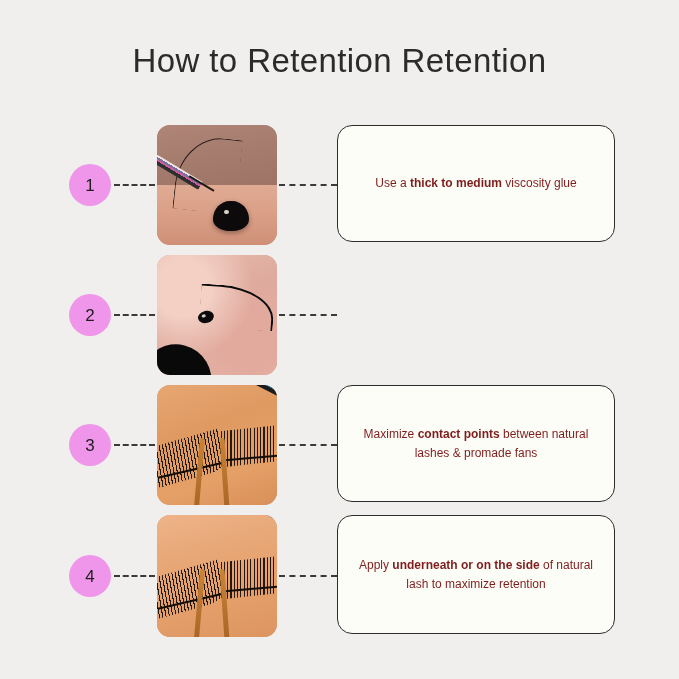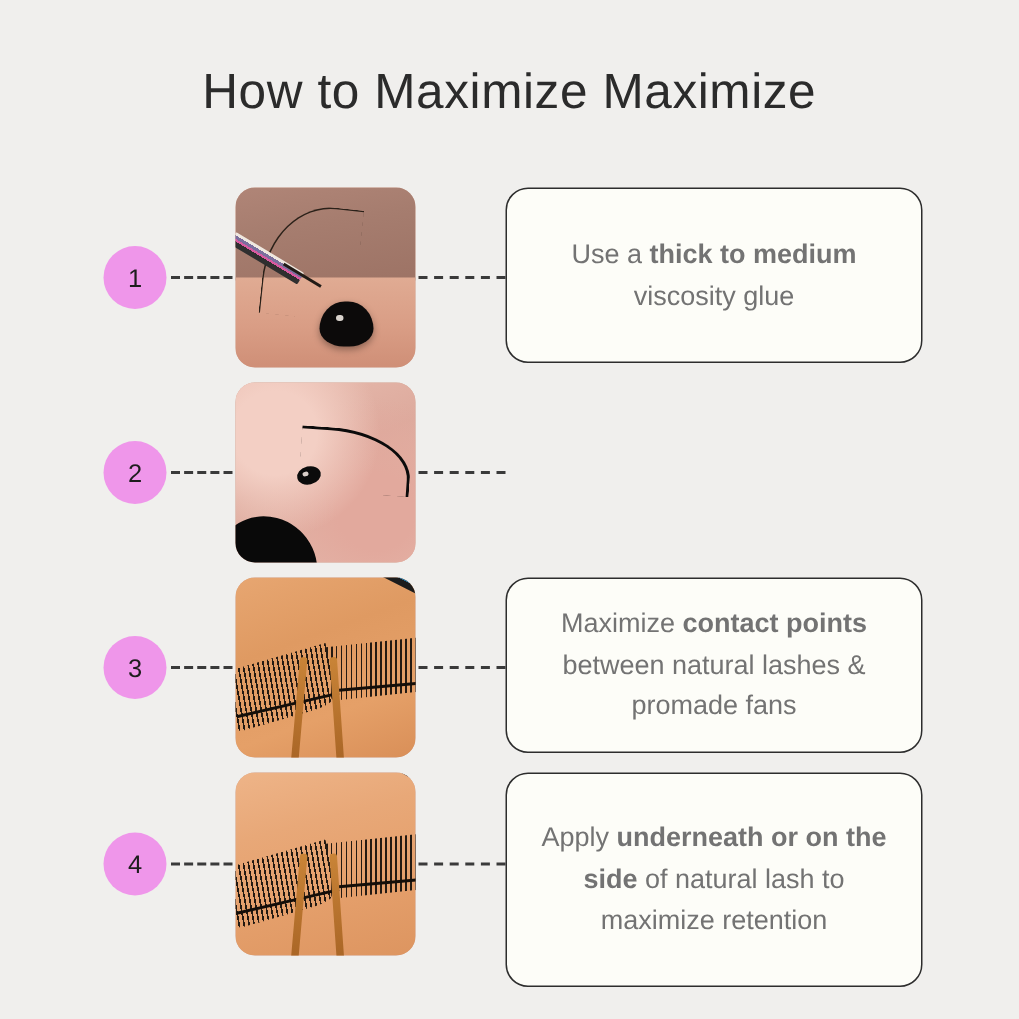--- a/index.html
+++ b/index.html
@@ -116,27 +116,27 @@
     box-sizing: border-box;
     border: 1.4px solid #2d2d2d;
     border-radius: 15px;
     background: #fdfdf8;
     display: flex;
     flex-direction: column;
     align-items: center;
     justify-content: center;
     padding: 8px 16px;
   }
-  .step-row.tall .step-card { height: 143px; }
+  .step-row.tall .step-card { height: 119px; }
 
   .card-text {
     text-align: center;
-    font-size: 18px;
+    font-size: 12px;
     line-height: 1.54;
-    color: #737373;
+    color: #7f1d1d;
     font-family: "Liberation Sans", sans-serif;
   }
   .card-text b {
     font-weight: 700;
   }
 
   .tip-line {
     text-align: center;
     font-size: 11.4px;
     line-height: 1.5;
@@ -272,21 +272,21 @@
     background: linear-gradient(180deg, #c98437 0%, #a96526 100%);
   }
   .shaft-1 { left: 33%; top: 44%; height: 58%; transform: rotate(5deg); }
   .shaft-2 { left: 54%; top: 44%; height: 58%; transform: rotate(-4deg); }
 </style>
 </head>
 <body>
 
 <div class="infographic">
 
-  <div class="page-title">How to Maximize Maximize</div>
+  <div class="page-title">How to Retention Retention</div>
 
   <div class="steps">
 
     <div class="step-row">
       <div class="step-badge">1</div>
       <div class="connector left"></div>
       <div class="step-thumb">
         <div class="thumb-art">
           <div class="art1-skin-top"></div>
           <div class="art1-skin-bot"></div>

